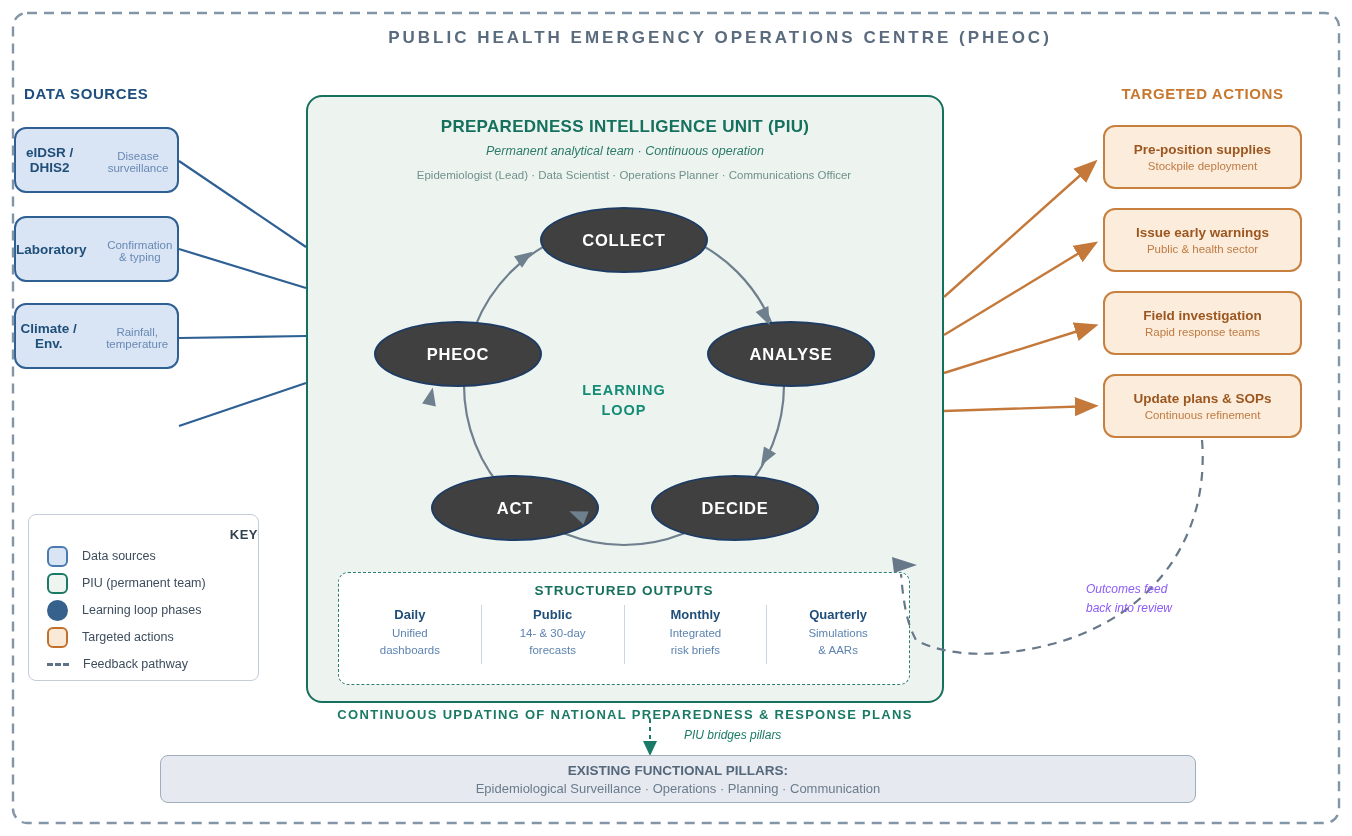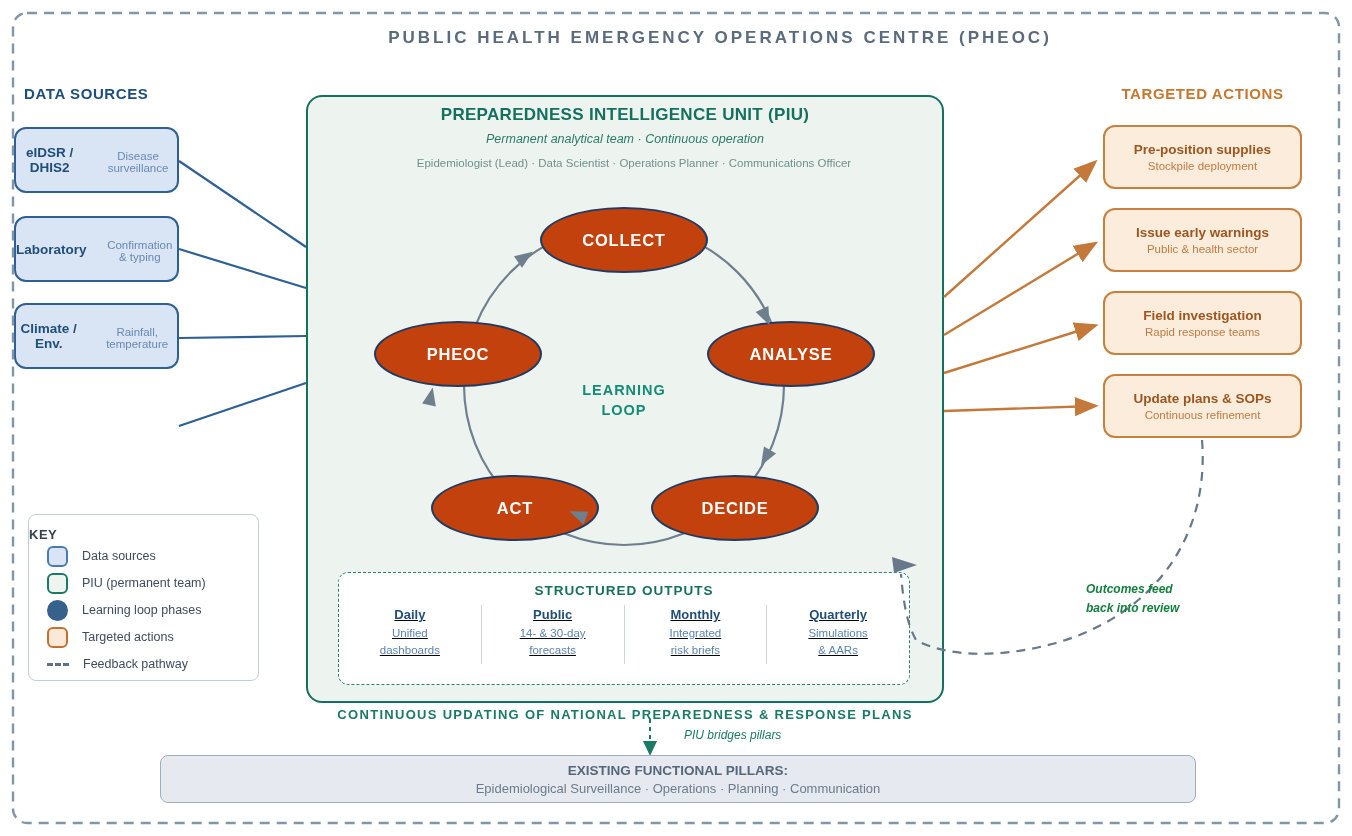--- a/index.html
+++ b/index.html
@@ -31,51 +31,51 @@
     background:#fbecdc;border:2.2px solid #c8803f;border-radius:12px;
     display:flex;flex-direction:column;align-items:center;justify-content:center;text-align:center;
   }
   .act-box .t{font-size:13.5px;font-weight:bold;color:#9c5720;}
   .act-box .s{font-size:11.5px;color:#bf7b43;margin-top:3px;}
   
   .piu-box{
     left:306px;top:95px;width:638px;height:608px;box-sizing:border-box;z-index:1;
     background:#edf4f0;border:2.5px solid #17705d;border-radius:16px;text-align:center;
   }
-  .piu-title{margin-top:8px;font-size:17px;font-weight:bold;letter-spacing:.3px;color:#15705e;}
+  .piu-title{margin-top:20px;font-size:17px;font-weight:bold;letter-spacing:.3px;color:#15705e;}
   .piu-subtitle{margin-top:7px;font-size:12.5px;font-style:italic;color:#2c7a69;}
   .piu-team{margin-top:11px;font-size:11.5px;color:#70908a;padding-left:18px;}
   
   .phase{
     width:168px;height:66px;box-sizing:border-box;z-index:3;
-    background:#c2410c;border:2.5px solid #1e3c63;border-radius:50%;
+    background:#404040;border:2.5px solid #1e3c63;border-radius:50%;
     display:flex;align-items:center;justify-content:center;
     color:#ffffff;font-size:16.5px;font-weight:bold;letter-spacing:.8px;
   }
   .loop-label{
     left:544px;top:381px;width:160px;text-align:center;z-index:3;
     font-size:14.5px;font-weight:bold;letter-spacing:1px;color:#148c76;line-height:1.35;
   }
   
   .outputs-box{
     left:338px;top:572px;width:572px;height:113px;box-sizing:border-box;z-index:1;
     background:#ffffff;border:1.6px dashed #2a8070;border-radius:10px;
   }
   .outputs-heading{margin-top:10px;text-align:center;font-size:13.5px;font-weight:bold;letter-spacing:1px;color:#17705d;}
   .outputs-cols{display:flex;margin-top:7px;}
-  .outputs-col{flex:1;text-align:center;padding:2px 0 6px 0;text-decoration:underline;}
+  .outputs-col{flex:1;text-align:center;padding:2px 0 6px 0;}
   .outputs-col + .outputs-col{border-left:1px solid #ccd6e0;}
   .outputs-col .t{font-size:13px;font-weight:bold;color:#1f4e79;margin-bottom:3px;}
   .outputs-col .l{font-size:11.5px;color:#5d83b0;line-height:1.45;}
   
   .key-box{
     left:28px;top:514px;width:231px;height:167px;box-sizing:border-box;z-index:3;
     background:#ffffff;border:1.5px solid #c3cdd8;border-radius:8px;
   }
-  .key-title{margin-top:12px;text-align:left;font-size:13px;font-weight:bold;letter-spacing:.5px;color:#33434f;}
+  .key-title{margin-top:12px;text-align:right;font-size:13px;font-weight:bold;letter-spacing:.5px;color:#33434f;}
   .key-row{display:flex;align-items:center;height:26px;padding-left:18px;margin-top:1px;}
   .key-row:first-of-type{margin-top:7px;}
   .key-row .lbl{font-size:12.5px;color:#3d4d5d;margin-left:14px;}
   .sw{width:21px;height:21px;box-sizing:border-box;border-radius:6px;flex:0 0 auto;}
   .sw-blue{background:#d9e5f4;border:2px solid #4a7ab0;}
   .sw-piu{background:#eef5f1;border:2px solid #1b7a66;}
   .sw-loop{background:#35618c;border-radius:50%;}
   .sw-action{background:#fbe9d8;border:2px solid #c2702e;}
   .sw-dash{width:22px;height:0;border-radius:0;border-top:3px dashed #5f7184;}
   
@@ -84,21 +84,21 @@
     font-size:13px;font-weight:bold;letter-spacing:1.3px;color:#1b7a66;white-space:nowrap;
   }
   .bridge-label{left:684px;top:728px;font-size:12px;font-style:italic;color:#1b7a66;z-index:3;}
   .pillars-box{
     left:160px;top:755px;width:1036px;height:48px;box-sizing:border-box;z-index:3;
     background:#e6eaf0;border:1.5px solid #9fadbc;border-radius:8px;text-align:center;
   }
   .pillars-title{margin-top:7px;font-size:13.5px;font-weight:bold;color:#55677a;}
   .pillars-list{margin-top:3px;font-size:13px;color:#6b7b8c;}
   .feedback-label{
-    left:1086px;top:580px;z-index:3;font-size:12px;font-style:italic;color:#15803d;line-height:1.55;font-weight:bold;
+    left:1086px;top:580px;z-index:3;font-size:12px;font-style:italic;color:#8b5cf6;line-height:1.55;
   }
   svg.layer{position:absolute;left:0;top:0;z-index:2;pointer-events:none;}
   svg.layer-top{z-index:4;}
 </style>
 </head>
 <body>
 
 <div class="canvas">
 
   <div class="abs piu-box">

